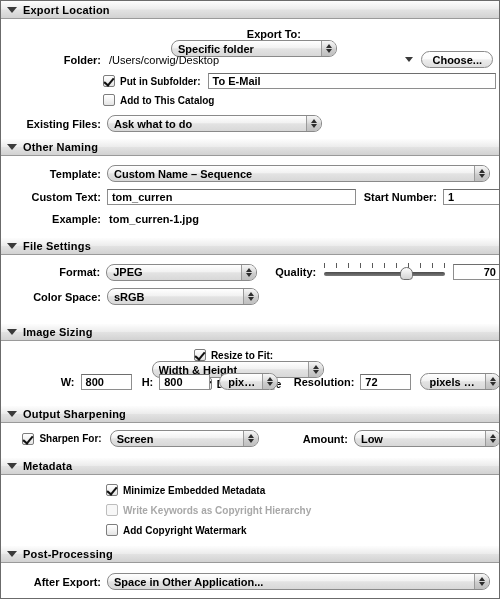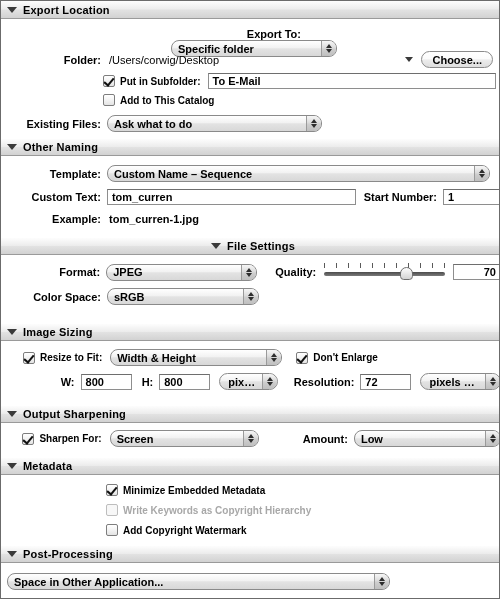--- a/index.html
+++ b/index.html
@@ -332,21 +332,21 @@
       <span class="label" style="margin-left:8px;">Start Number:</span>
       <span class="field" style="margin-left:6px;width:58px;">1</span>
     </div>
 
     <div class="row" style="top:57px;left:0;width:500px;">
       <span class="label" style="width:100px;">Example:</span>
       <span class="static-text" style="margin-left:8px;font-weight:bold;">tom_curren-1.jpg</span>
     </div>
   </div>
 
-  <div class="section-header" style="position:absolute;top:236px;left:0;right:0;justify-content:center;">
+  <div class="section-header" style="position:absolute;top:236px;left:0;right:0;">
     <span class="disclosure"></span>
     <span class="section-title">File Settings</span>
   </div>
 
   <div class="section-body" style="position:absolute;top:254px;left:0;right:0;height:64px;">
 
     <div class="row" style="top:8px;left:0;width:500px;">
       <span class="label" style="width:100px;">Format:</span>
       <div class="popup" style="margin-left:6px;width:152px;">
         <span class="ptext">JPEG</span>
@@ -388,21 +388,21 @@
     </div>
   </div>
 
   <div class="section-header" style="position:absolute;top:322px;left:0;right:0;">
     <span class="disclosure"></span>
     <span class="section-title">Image Sizing</span>
   </div>
 
   <div class="section-body" style="position:absolute;top:340px;left:0;right:0;height:62px;">
 
-    <div class="row" style="top:8px;left:0;width:465px;">
+    <div class="row" style="top:8px;left:0;width:465px;flex-direction:column;">
       <span style="width:22px;display:block;"></span>
       <span class="checkwrap">
         <span class="checkbox checked"></span>
         <span class="check-label">Resize to Fit:</span>
       </span>
       <div class="popup" style="margin-left:8px;width:172px;">
         <span class="ptext">Width &amp; Height</span>
         <span class="stepper">
           <span class="arrow-up"></span>
           <span class="arrow-down"></span>
@@ -497,20 +497,21 @@
     </div>
   </div>
 
   <div class="section-header" style="position:absolute;top:544px;left:0;right:0;">
     <span class="disclosure"></span>
     <span class="section-title">Post-Processing</span>
   </div>
 
   <div class="section-body" style="position:absolute;top:562px;left:0;right:0;bottom:0;">
     <div class="row" style="top:10px;left:0;width:500px;">
+      <span class="label" style="width:100px;">After Export:</span>
       <div class="popup" style="margin-left:6px;width:383px;">
         <span class="ptext">Space in Other Application...</span>
         <span class="stepper">
           <span class="arrow-up"></span>
           <span class="arrow-down"></span>
         </span>
       </div>
     </div>
   </div>
 

